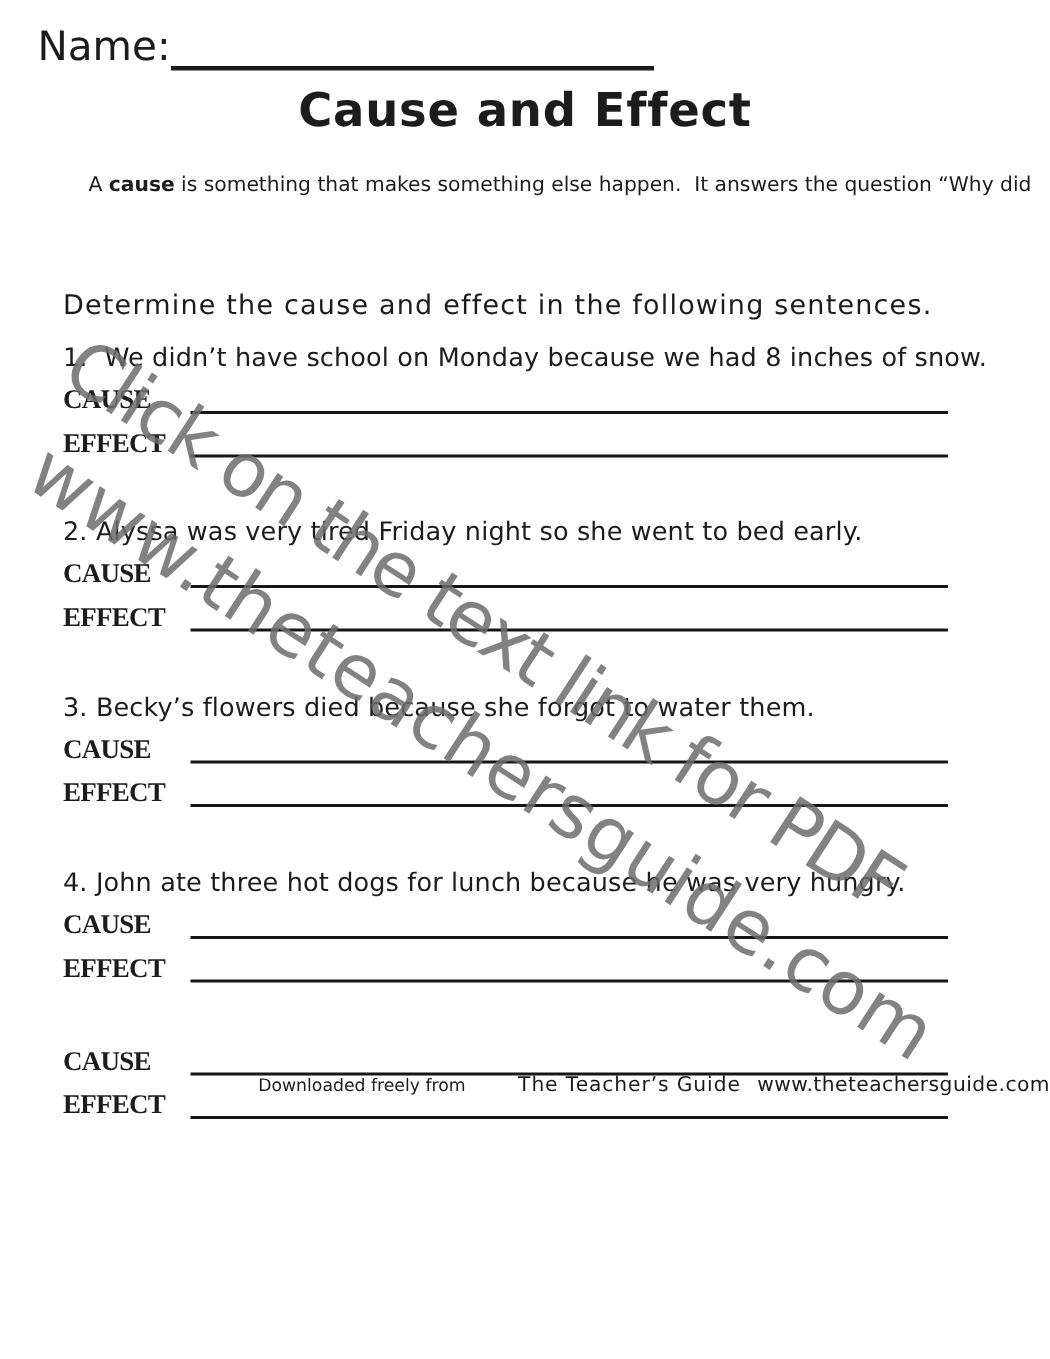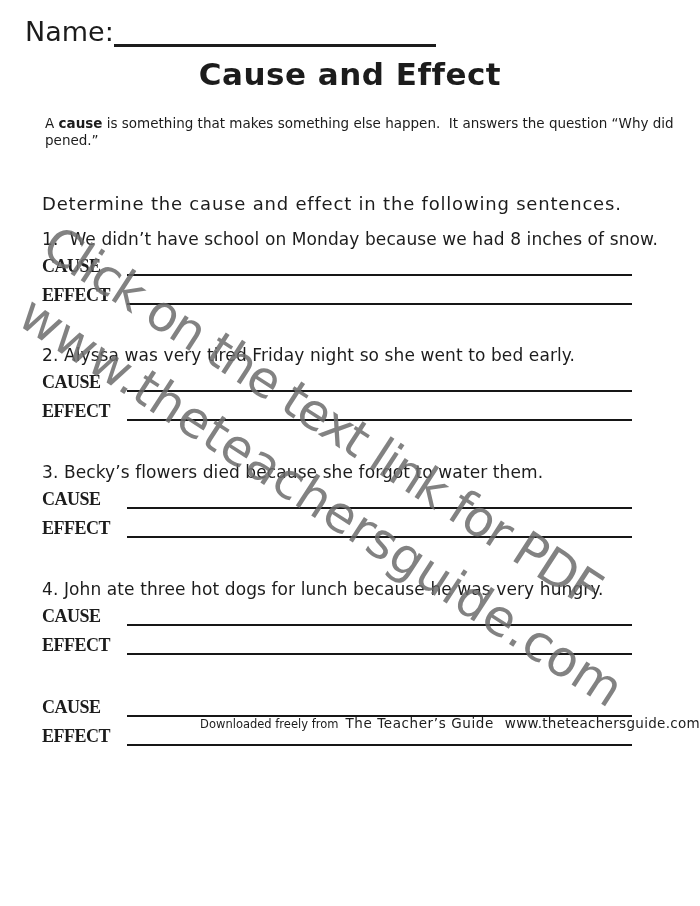--- a/index.html
+++ b/index.html
@@ -19,21 +19,21 @@
   .name-underline { display: inline-block; width: 322px; height: 26px; border-bottom: 3px solid #1c1c1c; }
 
   
   .title {
     position: absolute; top: 56px; left: 0; width: 100%;
     text-align: center; font-size: 31px; font-weight: 600;
     letter-spacing: 0.5px; margin: 0;
   }
 
   
-  .defs { position: absolute; left: 45px; top: 115px; width: 615px; font-size: 13.5px; line-height: 17px; }
+  .defs { position: absolute; left: 59px; top: 115px; width: 615px; font-size: 13.5px; line-height: 17px; }
   .def-line { white-space: pre; }
   .def-line b { font-weight: bold; }
 
   
   .instruction {
     position: absolute; left: 42px; top: 193px;
     font-size: 18px; letter-spacing: 0.8px; white-space: pre;
   }
 
   
@@ -53,21 +53,21 @@
   }
   .answer-line { flex: 1 1 auto; height: 100%; border-bottom: 2px solid #161616; margin-right: 15px; }
 
   
   .footer {
     position: absolute; left: 0; bottom: 21px; width: 100%;
     display: flex; justify-content: flex-end; align-items: baseline; gap: 7px;
     white-space: nowrap;
   }
   .footer-prefix { font-size: 11.5px; }
-  .footer-brand { font-size: 13.5px; letter-spacing: 0.6px; }
+  .footer-brand { font-size: 13.5px; letter-spacing: 0.6px; margin-left: 28px; }
   .footer-url { font-size: 13.5px; letter-spacing: 0.3px; margin-left: 4px; }
 
   
   .watermark { position: absolute; inset: 0; pointer-events: none; color: rgba(108,108,108,0.85); z-index: 5; }
   .wm-line { position: absolute; transform-origin: 0 0; transform: rotate(33deg); white-space: nowrap; line-height: 1; }
   .wm-line.l1 { left: 62px; top: 218px; font-size: 50px; letter-spacing: -2px; }
   .wm-line.l2 { left: 38px; top: 288px; font-size: 50px; letter-spacing: 0.5px; }
 </style>
 </head>
 <body>
@@ -76,21 +76,20 @@
 
   <div class="name-row">
     <span class="name-label">Name:</span>
     <span class="name-underline"></span>
   </div>
 
   <h1 class="title">Cause and Effect</h1>
 
   <div class="defs">
     <div class="def-line"><span>A </span><b>cause</b><span> is something that makes something else happen.  It answers the question “Why did</span></div>
-    <div class="def-line">pened.”</div>
   </div>
 
   <div class="instruction">Determine the cause and effect in the following sentences.</div>
 
   <div class="item i1">
     <div class="sentence">1.  We didn’t have school on Monday because we had 8 inches of snow.</div>
     <div class="answer-row">
       <span class="answer-label">CAUSE</span>
       <span class="answer-line"></span>
     </div>

